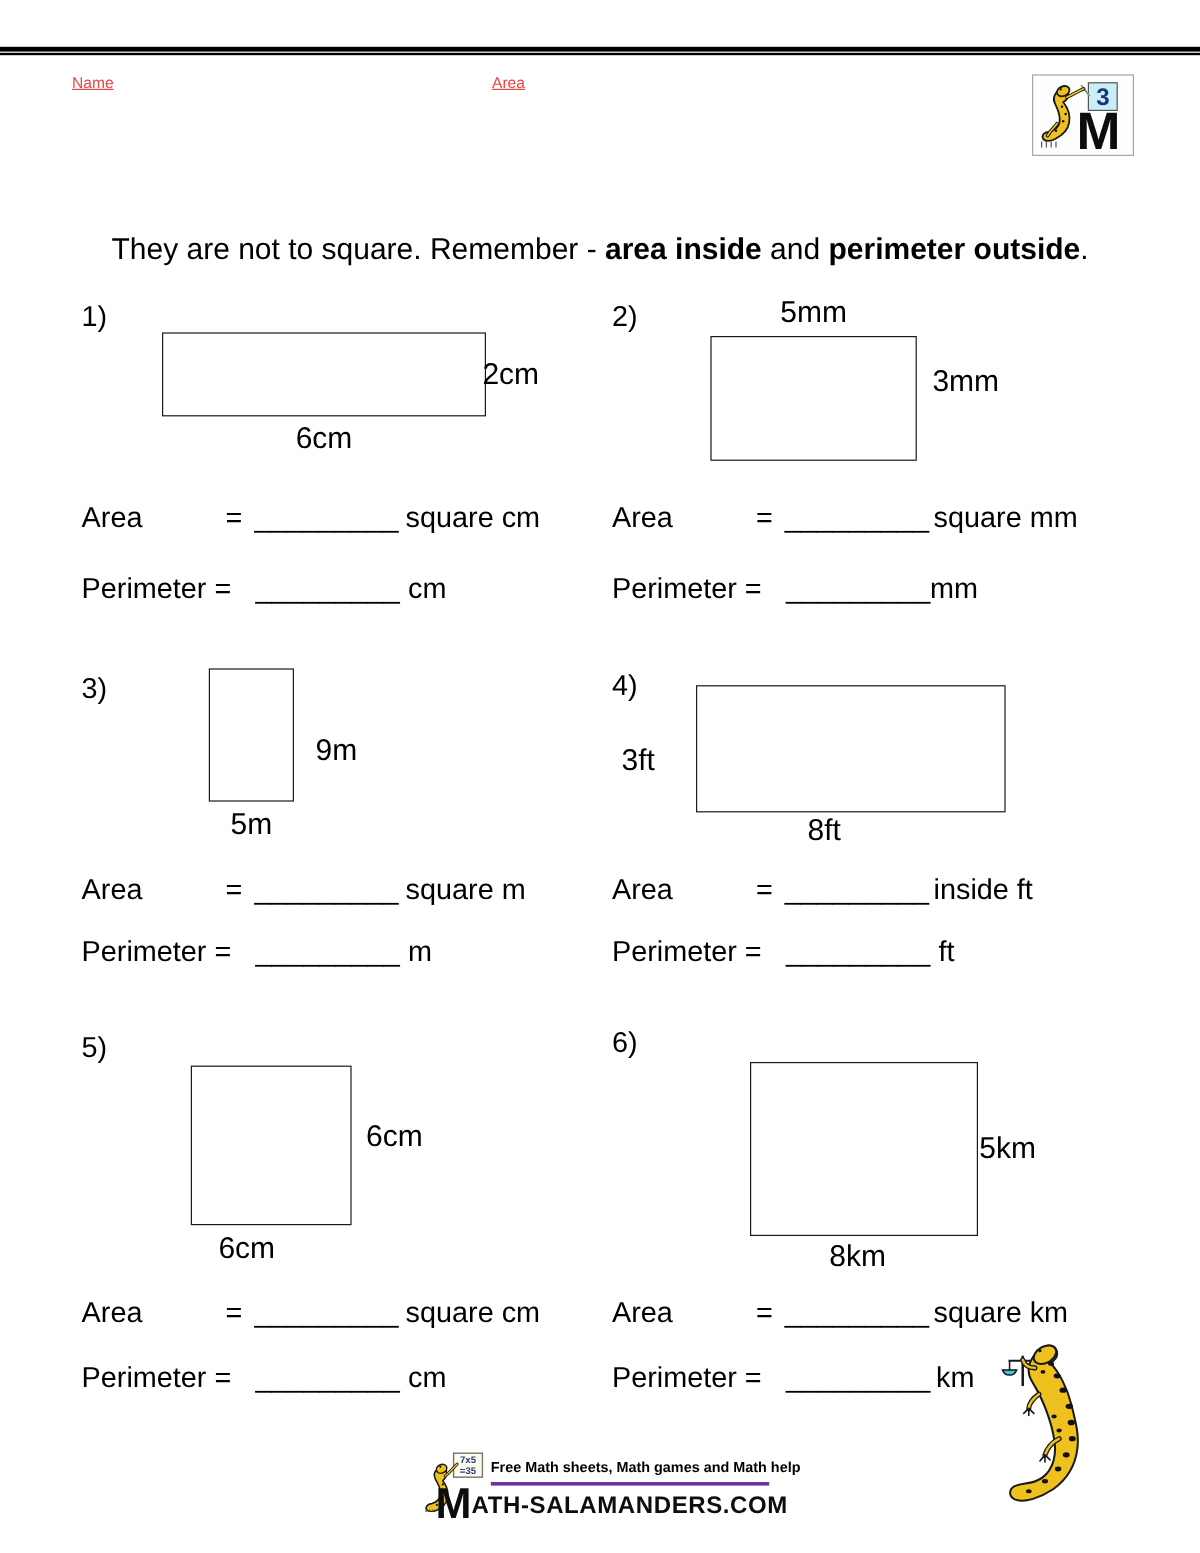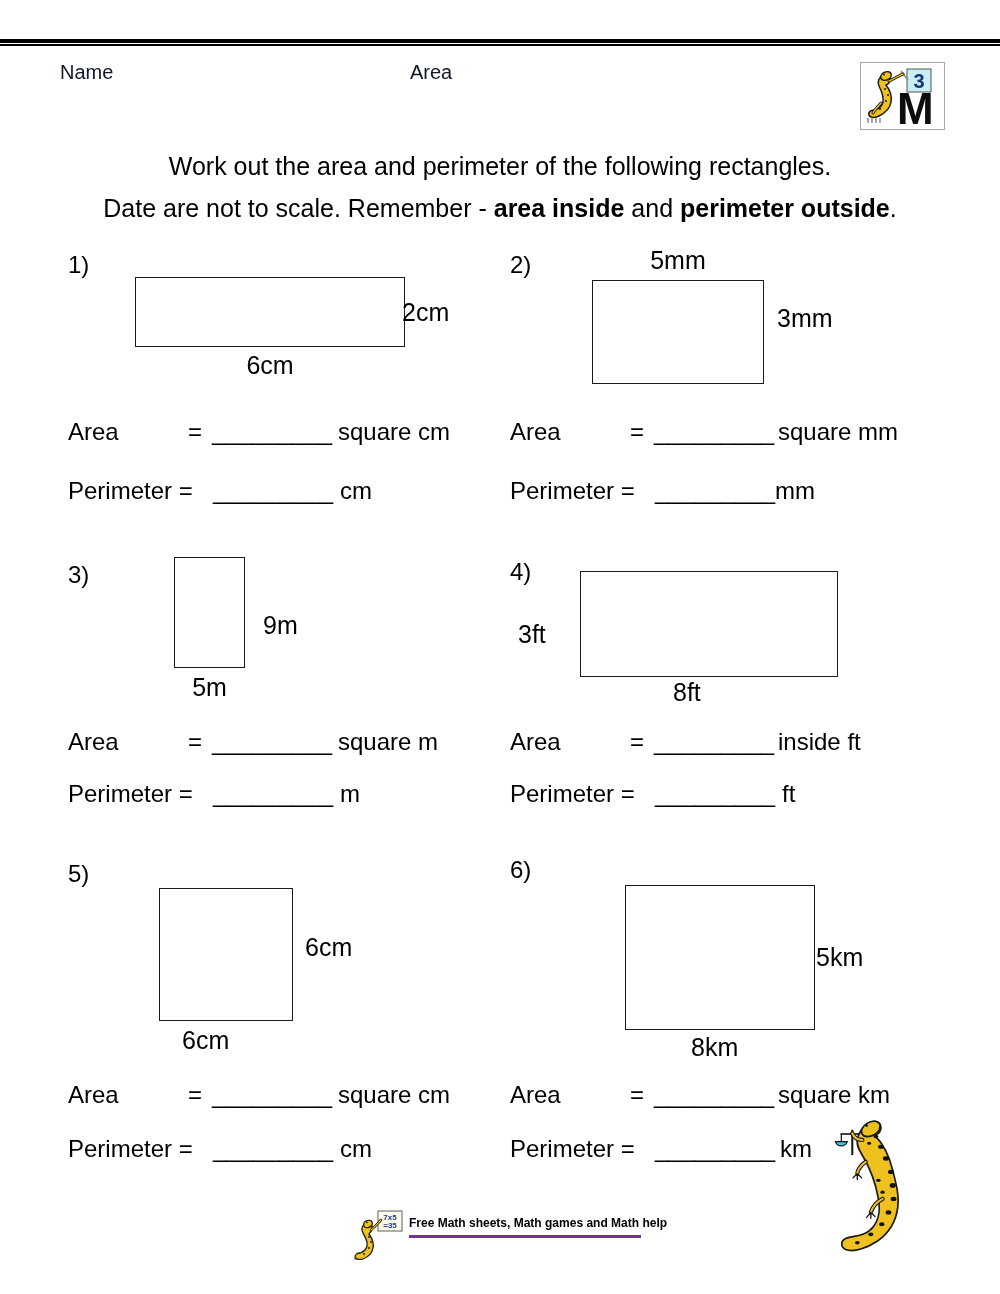--- a/index.html
+++ b/index.html
@@ -2,21 +2,21 @@
 <html><head>
 <meta charset="utf-8">
 <style>
   html,body{margin:0;padding:0;background:#fff;}
   .page{position:relative;width:1000px;height:1294px;background:#ffffff;
         font-family:"Liberation Sans","DejaVu Sans",sans-serif;color:#000;overflow:hidden;}
   .abs{position:absolute;}
   .t24{font-size:24px;line-height:1.15;white-space:nowrap;}
   .t25{font-size:25px;line-height:1.15;white-space:nowrap;}
   .ctr{text-align:center;}
-  .small-label{font-size:20px;color:#0f172a;}
+  .small-label{font-size:13px;color:#ef4444;text-decoration:underline;}
   .topbar{left:0;top:39px;width:1000px;height:1px;background:#fff;
           border-top:4px solid #000;border-bottom:2px solid #000;}
   .title{left:58px;top:102px;font-family:"Liberation Serif","DejaVu Serif",serif;
          font-size:37px;letter-spacing:-0.5px;color:#3d6ba5;white-space:nowrap;}
   .instr{left:0;top:0;width:1000px;font-size:25px;text-align:center;white-space:nowrap;}
   .bold{font-weight:bold;margin-top:24px;}
   .rect{border:1.5px solid #1a1a1a;background:#fff;box-sizing:border-box;}
   .logo-box{left:860px;top:62px;width:83px;height:66px;border:1px solid #a6a6a6;background:#fefefe;}
   .footer{left:353px;top:1208px;width:300px;height:64px;}
   .tagline{left:56px;top:8px;font-size:12px;font-weight:bold;white-space:nowrap;}
@@ -54,22 +54,21 @@
         <circle cx="25" cy="38" r="1" fill="#111"></circle>
         <circle cx="19" cy="46" r="1" fill="#111"></circle>
         <line x1="7" y1="55" x2="7" y2="60" stroke="#555" stroke-width="1"></line>
         <line x1="11" y1="55" x2="11" y2="60" stroke="#555" stroke-width="1"></line>
         <line x1="15" y1="55" x2="15" y2="60" stroke="#555" stroke-width="1"></line>
         <line x1="19" y1="55" x2="19" y2="60" stroke="#555" stroke-width="1"></line>
       </g>
     </svg>
   </div>
 
-  <div class="abs instr" style="top:152px">Work out the area and perimeter of the following rectangles.</div>
-  <div class="abs instr" style="top:194px"><span>Date are not to scale. Remember - </span><span class="bold">area inside</span><span> and </span><span class="bold">perimeter outside</span><span>.</span></div>
+  <div class="abs instr" style="top:194px"><span>They are not to square. Remember - </span><span class="bold">area inside</span><span> and </span><span class="bold">perimeter outside</span><span>.</span></div>
 
   <div>
     <span class="abs t24" style="left:68px;top:251px">1)</span>
     <div class="abs rect" style="left:135px;top:277px;width:270px;height:70px"></div>
     <span class="abs t25" style="left:402px;top:298px">2cm</span>
     <span class="abs t25 ctr" style="left:135px;top:351px;width:270px">6cm</span>
     <span class="abs t24" style="left:68px;top:418px">Area</span>
     <span class="abs t24" style="left:188px;top:418px">=</span>
     <span class="abs t24" style="left:212px;top:418px">_________</span>
     <span class="abs t24" style="left:338px;top:418px">square cm</span>
@@ -200,15 +199,16 @@
         <circle cx="18" cy="32" r="0.9" fill="#111"></circle>
         <circle cx="16" cy="38" r="0.9" fill="#111"></circle>
         <circle cx="11" cy="44" r="0.9" fill="#111"></circle>
         <line x1="2" y1="48" x2="2" y2="50" stroke="#555" stroke-width="1"></line>
         <line x1="5" y1="48" x2="5" y2="50" stroke="#555" stroke-width="1"></line>
         <line x1="8" y1="48" x2="8" y2="50" stroke="#555" stroke-width="1"></line>
       </g>
     </svg>
     <span class="abs tagline">Free Math sheets, Math games and Math help</span>
     <div class="abs tagrule"></div>
+    <div class="abs site"><span class="site-m">M</span><span class="site-rest">ATH-SALAMANDERS.COM</span></div>
   </div>
 
 </div>
 
 </body></html>

